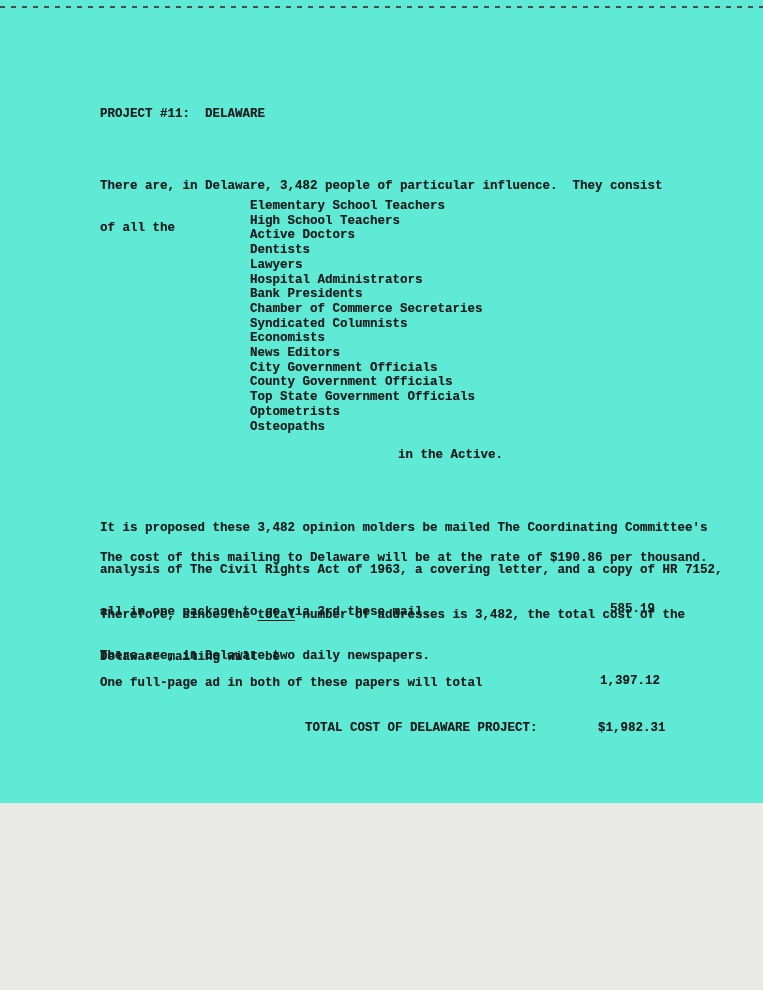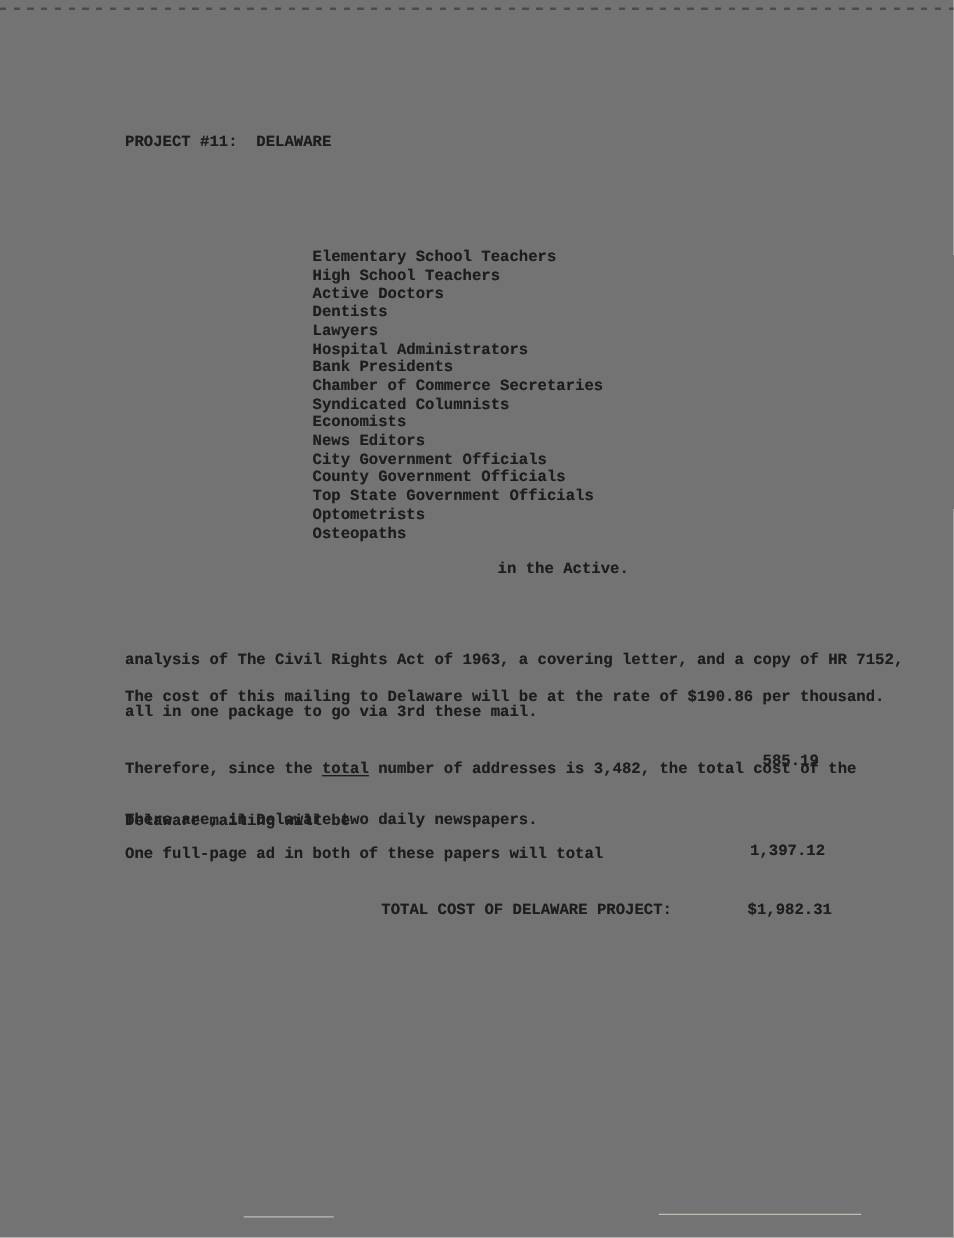--- a/index.html
+++ b/index.html
@@ -3,22 +3,22 @@
 <meta charset="utf-8">
 <style>
   * { margin: 0; padding: 0; box-sizing: border-box; }
   html, body { background: #e9e9e6; }
   body {
     font-family: "Liberation Mono", "DejaVu Sans Mono", monospace;
   }
   .page {
     position: relative;
     width: 763px;
-    height: 990px;
-    background: #737373;
+    height: 803px;
+    background: #5eead4;
     color: #1d1d1d;
     font-size: 12.5px;
     font-weight: 700;
     overflow: hidden;
     text-shadow: 0 0 0.4px rgba(20,20,20,.55);
   }
   .abs { position: absolute; white-space: pre; }
   .ln { line-height: 14px; white-space: pre; }
   .list-item { line-height: 14.7px; white-space: pre; }
   .top-dashes {
@@ -33,26 +33,31 @@
 </style>
 </head>
 <body>
 
 <div class="page">
 
   <div class="top-dashes"></div>
 
   <div class="abs" style="left:100px; top:107px;">PROJECT #11:  DELAWARE</div>
 
+  <div class="abs" style="left:100px; top:151px;">
+    <div class="ln">There are, in Delaware, 3,482 people of particular influence.  They consist</div>
+    <div class="ln">of all the</div>
+  </div>
 
   <div class="abs" style="left:250px; top:199px;"><div class="list-item">Elementary School Teachers</div><div class="list-item">High School Teachers</div><div class="list-item">Active Doctors</div><div class="list-item">Dentists</div><div class="list-item">Lawyers</div><div class="list-item">Hospital Administrators</div><div class="list-item">Bank Presidents</div><div class="list-item">Chamber of Commerce Secretaries</div><div class="list-item">Syndicated Columnists</div><div class="list-item">Economists</div><div class="list-item">News Editors</div><div class="list-item">City Government Officials</div><div class="list-item">County Government Officials</div><div class="list-item">Top State Government Officials</div><div class="list-item">Optometrists</div><div class="list-item">Osteopaths</div></div>
 
   <div class="abs" style="left:398px; top:448px;">in the Active.</div>
 
   <div class="abs" style="left:100px; top:493px;">
+    <div class="ln">It is proposed these 3,482 opinion molders be mailed The Coordinating Committee's</div>
     <div class="ln">analysis of The Civil Rights Act of 1963, a covering letter, and a copy of HR 7152,</div>
     <div class="ln">all in one package to go via 3rd these mail.</div>
   </div>
 
   <div class="abs" style="left:100px; top:551px;">The cost of this mailing to Delaware will be at the rate of $190.86 per thousand.</div>
 
   <div class="abs" style="left:100px; top:580px;">
     <div class="ln"><span>Therefore, since the </span><span class="u">total</span><span> number of addresses is 3,482, the total cost of the</span></div>
     <div class="ln">Delaware mailing will be</div>
   </div>

